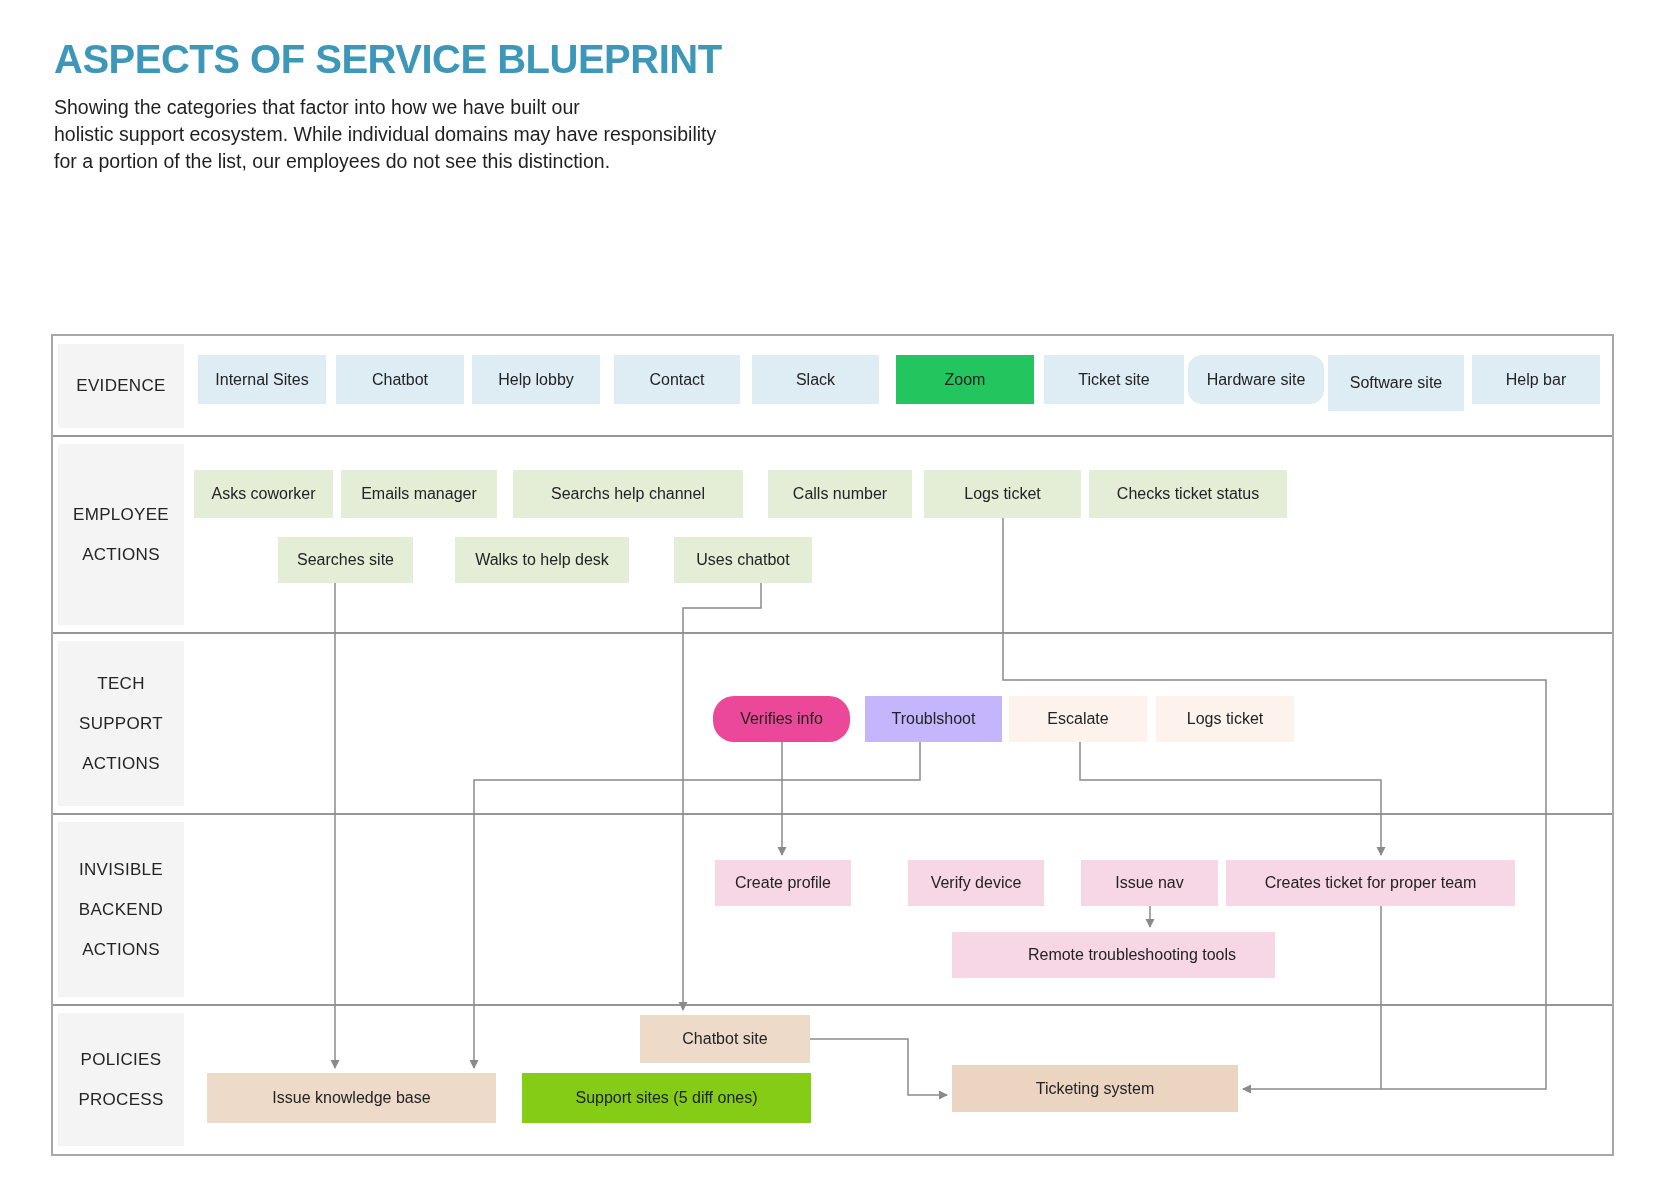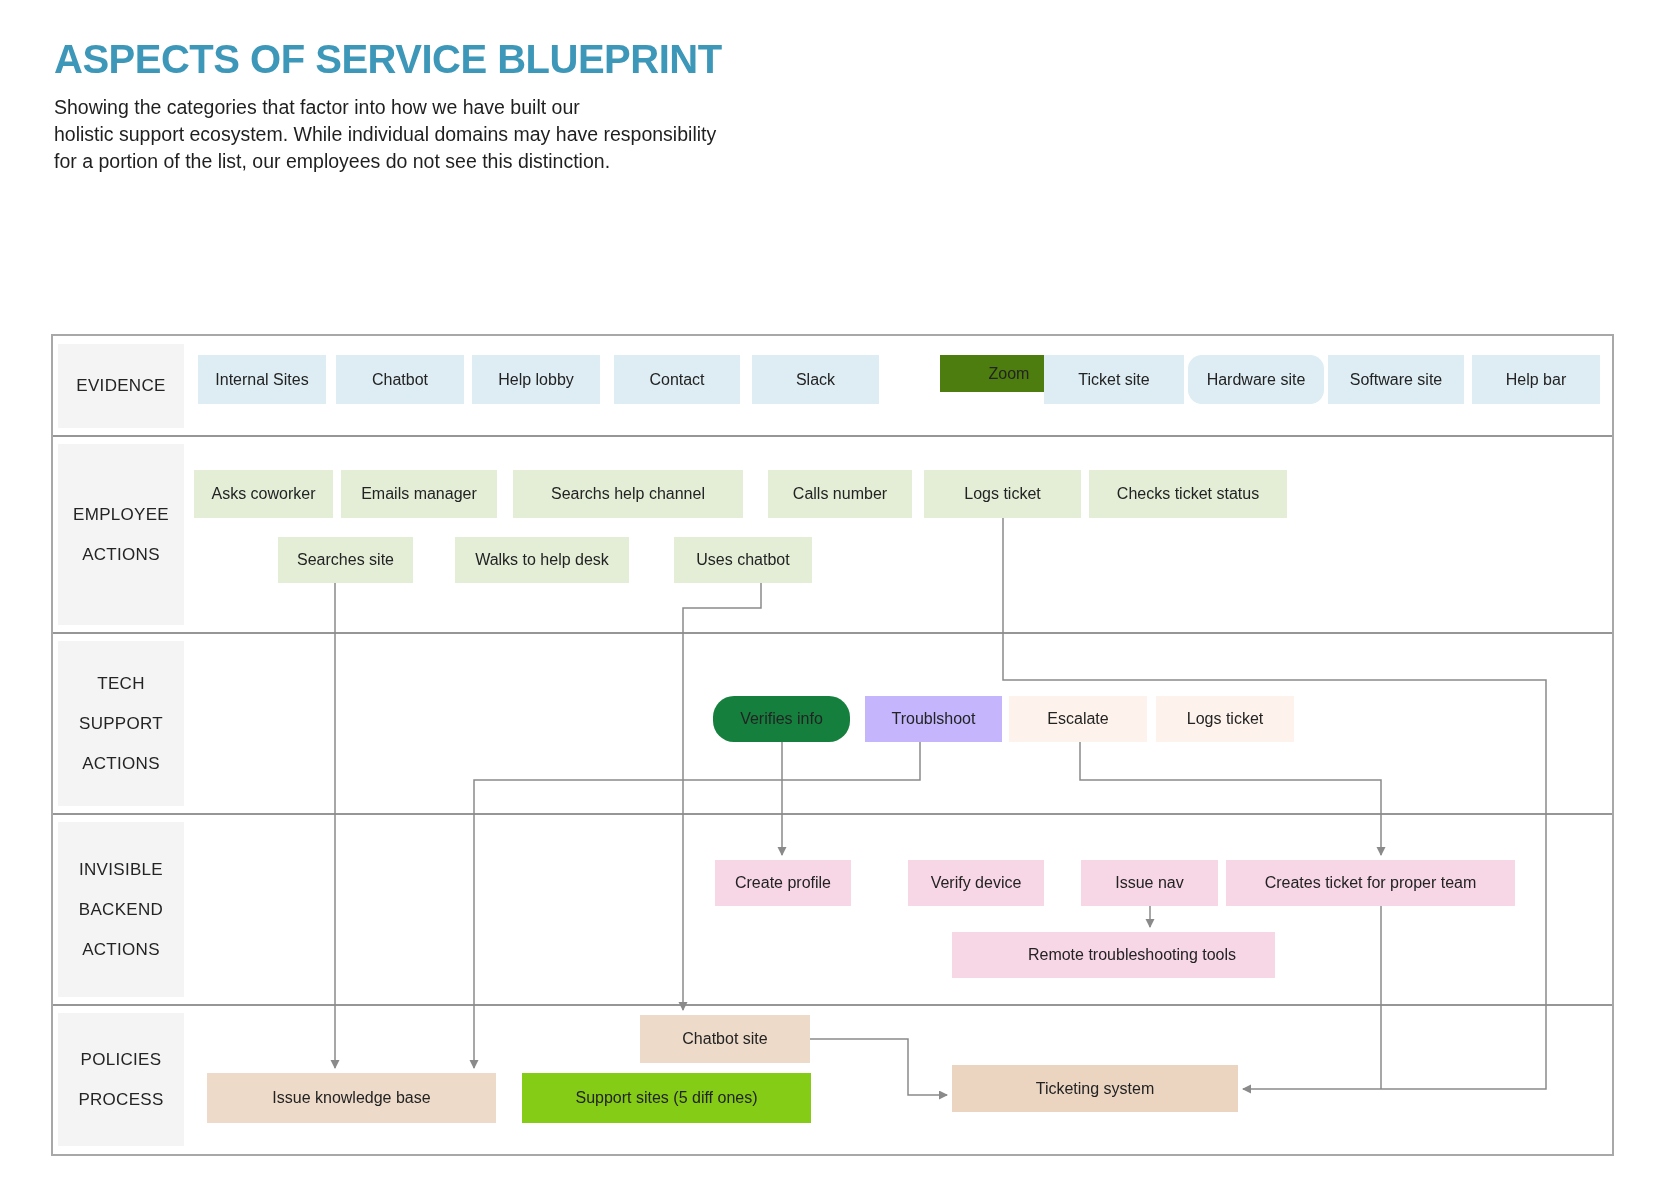--- a/index.html
+++ b/index.html
@@ -44,35 +44,35 @@
 BACKEND
 ACTIONS</div>
       <div class="row-divider" style="left: 53px; top: 1004px; width: 1559px;"></div>
       <div class="row-label" style="left: 58px; top: 1013px; width: 126px; height: 133px;">POLICIES
 PROCESS</div>
       <div class="node-box" style="left: 198px; top: 355px; width: 128px; height: 49px; background: rgb(221, 237, 243);">Internal Sites</div>
       <div class="node-box" style="left: 336px; top: 355px; width: 128px; height: 49px; background: rgb(221, 237, 243);">Chatbot</div>
       <div class="node-box" style="left: 472px; top: 355px; width: 128px; height: 49px; background: rgb(221, 237, 243);">Help lobby</div>
       <div class="node-box" style="left: 614px; top: 355px; width: 126px; height: 49px; background: rgb(221, 237, 243);">Contact</div>
       <div class="node-box" style="left: 752px; top: 355px; width: 127px; height: 49px; background: rgb(221, 237, 243);">Slack</div>
-      <div class="node-box" style="left: 940px; top: 355px; width: 138px; height: 37px; background: #4d7c0f;">Zoom</div>
+      <div class="node-box" style="left: 896px; top: 355px; width: 138px; height: 49px; background: #22c55e;">Zoom</div>
       <div class="node-box" style="left: 1044px; top: 355px; width: 140px; height: 49px; background: rgb(221, 237, 243);">Ticket site</div>
       <div class="node-box" style="left: 1188px; top: 355px; width: 136px; height: 49px; background: rgb(221, 237, 243); border-radius: 14px;">Hardware site</div>
-      <div class="node-box" style="left: 1328px; top: 355px; width: 136px; height: 49px; background: rgb(221, 237, 243);">Software site</div>
+      <div class="node-box" style="left: 1328px; top: 355px; width: 136px; height: 56px; background: rgb(221, 237, 243);">Software site</div>
       <div class="node-box" style="left: 1472px; top: 355px; width: 128px; height: 49px; background: rgb(221, 237, 243);">Help bar</div>
       <div class="node-box" style="left: 194px; top: 470px; width: 139px; height: 48px; background: rgb(228, 238, 215);">Asks coworker</div>
       <div class="node-box" style="left: 341px; top: 470px; width: 156px; height: 48px; background: rgb(228, 238, 215);">Emails manager</div>
       <div class="node-box" style="left: 513px; top: 470px; width: 230px; height: 48px; background: rgb(228, 238, 215);">Searchs help channel</div>
       <div class="node-box" style="left: 768px; top: 470px; width: 144px; height: 48px; background: rgb(228, 238, 215);">Calls number</div>
       <div class="node-box" style="left: 924px; top: 470px; width: 157px; height: 48px; background: rgb(228, 238, 215);">Logs ticket</div>
       <div class="node-box" style="left: 1089px; top: 470px; width: 198px; height: 48px; background: rgb(228, 238, 215);">Checks ticket status</div>
       <div class="node-box" style="left: 278px; top: 537px; width: 135px; height: 46px; background: rgb(228, 238, 215);">Searches site</div>
       <div class="node-box" style="left: 455px; top: 537px; width: 174px; height: 46px; background: rgb(228, 238, 215);">Walks to help desk</div>
       <div class="node-box" style="left: 674px; top: 537px; width: 138px; height: 46px; background: rgb(228, 238, 215);">Uses chatbot</div>
-      <div class="node-box" style="left: 713px; top: 696px; width: 137px; height: 46px; background: #15803d; border-radius: 21px;">Verifies info</div>
+      <div class="node-box" style="left: 713px; top: 696px; width: 137px; height: 46px; background: #ec4899; border-radius: 21px;">Verifies info</div>
       <div class="node-box" style="left: 865px; top: 696px; width: 137px; height: 46px; background: #c4b5fd;">Troublshoot</div>
       <div class="node-box" style="left: 1009px; top: 696px; width: 138px; height: 46px; background: rgb(253, 243, 236);">Escalate</div>
       <div class="node-box" style="left: 1156px; top: 696px; width: 138px; height: 46px; background: rgb(253, 243, 236);">Logs ticket</div>
       <div class="node-box" style="left: 715px; top: 860px; width: 136px; height: 46px; background: rgb(247, 214, 230);">Create profile</div>
       <div class="node-box" style="left: 908px; top: 860px; width: 136px; height: 46px; background: rgb(247, 214, 230);">Verify device</div>
       <div class="node-box" style="left: 1081px; top: 860px; width: 137px; height: 46px; background: rgb(247, 214, 230);">Issue nav</div>
       <div class="node-box" style="left: 1226px; top: 860px; width: 289px; height: 46px; background: rgb(247, 214, 230);">Creates ticket for proper team</div>
       <div class="node-box" style="left: 952px; top: 932px; width: 286px; height: 46px; background: rgb(247, 214, 230); padding-left: 37px;">Remote troubleshooting tools</div>
       <div class="node-box" style="left: 640px; top: 1015px; width: 170px; height: 48px; background: rgb(237, 218, 200);">Chatbot site</div>
       <div class="node-box" style="left: 207px; top: 1073px; width: 289px; height: 50px; background: rgb(237, 218, 200);">Issue knowledge base</div>

